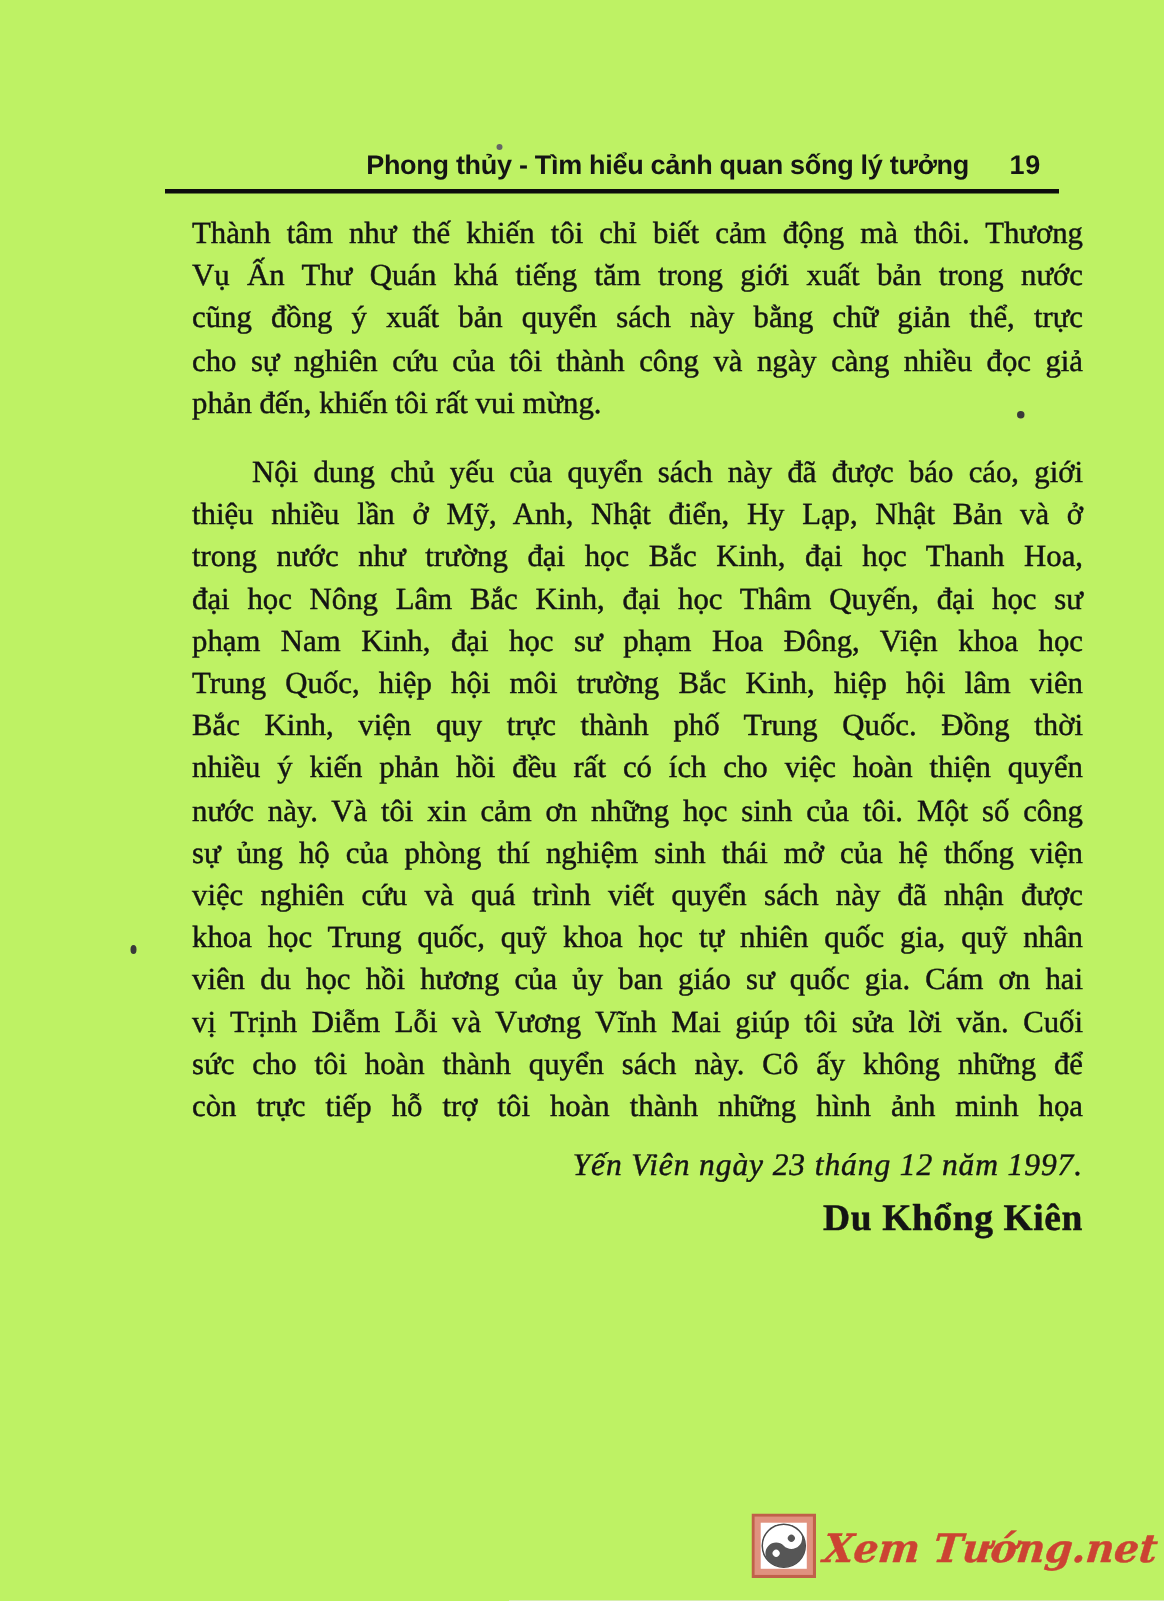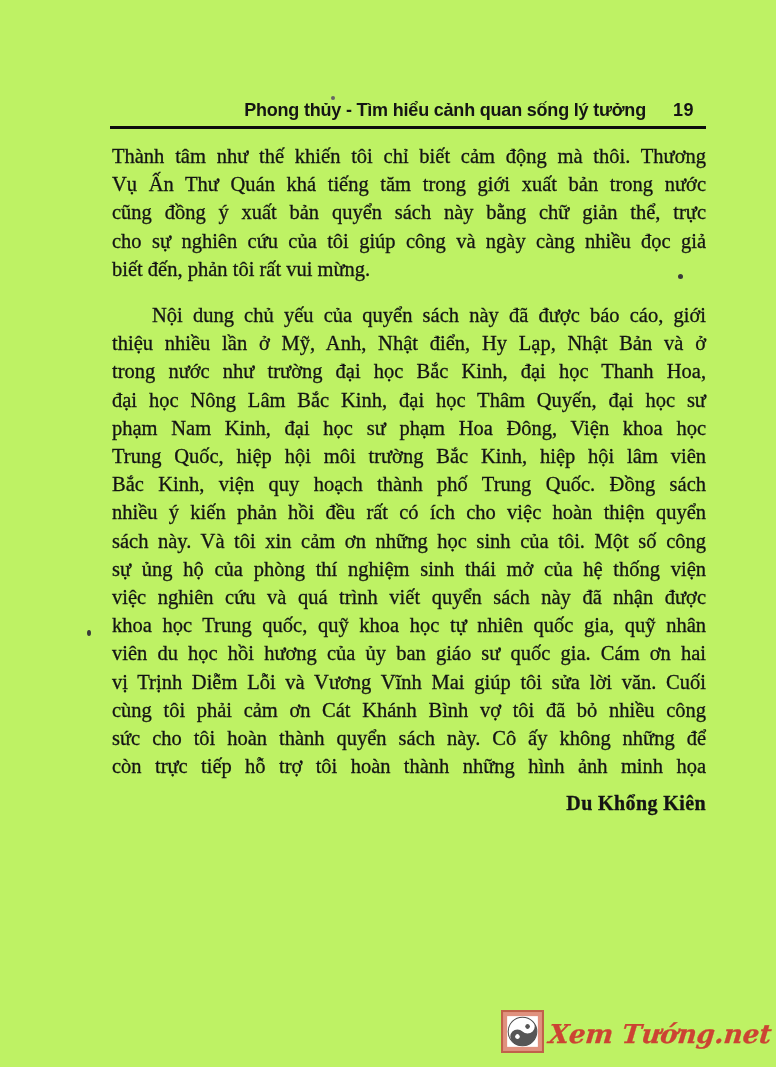--- a/index.html
+++ b/index.html
@@ -24,21 +24,21 @@
     font-weight:bold;
     font-size:18px;
     letter-spacing:-0.2px;
     white-space:nowrap;
   }
   .header .num { padding-right:12px; letter-spacing:0.5px; }
 
   
   .bodytext {
     position:absolute;
-    left:112px; top:142px; width:594px;
+    left:128px; top:142px; width:594px;
     font-size:20.5px;
     line-height:28.2px;
     -webkit-text-stroke:0.3px #141414;
   }
   .line {
     text-align:justify;
     text-align-last:justify;
     text-justify:inter-word;
     white-space:normal;
   }
@@ -50,21 +50,21 @@
     margin-top:10px;
     text-align:right;
     font-style:italic;
     font-size:21px;
     letter-spacing:0.6px;
   }
   .author {
     margin-top:9px;
     text-align:right;
     font-weight:bold;
-    font-size:20px;
+    font-size:25px;
     letter-spacing:0.4px;
   }
 
   
   .watermark {
     position:absolute;
     right:5px; bottom:10px;
     display:flex; align-items:center; gap:5px;
   }
   .wm-text {
@@ -93,44 +93,44 @@
     <span>Phong thủy - Tìm hiểu cảnh quan sống lý tưởng</span>
     <span class="num">19</span>
   </div>
 
   <div class="bodytext">
 
     <div class="para">
       <div class="line">Thành tâm như thế khiến tôi chỉ biết cảm động mà thôi. Thương</div>
       <div class="line">Vụ Ấn Thư Quán khá tiếng tăm trong giới xuất bản trong nước</div>
       <div class="line">cũng đồng ý xuất bản quyển sách này bằng chữ giản thể, trực</div>
-      <div class="line">cho sự nghiên cứu của tôi giúp công và ngày càng nhiều đọc giả</div>
-      <div class="line last">biết đến, phản tôi rất vui mừng.</div>
+      <div class="line">cho sự nghiên cứu của tôi thành công và ngày càng nhiều đọc giả</div>
+      <div class="line last">phản đến, khiến tôi rất vui mừng.</div>
     </div>
 
     <div class="para para2">
       <div class="line indent">Nội dung chủ yếu của quyển sách này đã được báo cáo, giới</div>
       <div class="line">thiệu nhiều lần ở Mỹ, Anh, Nhật điển, Hy Lạp, Nhật Bản và ở</div>
       <div class="line">trong nước như trường đại học Bắc Kinh, đại học Thanh Hoa,</div>
       <div class="line">đại học Nông Lâm Bắc Kinh, đại học Thâm Quyến, đại học sư</div>
       <div class="line">phạm Nam Kinh, đại học sư phạm Hoa Đông, Viện khoa học</div>
       <div class="line">Trung Quốc, hiệp hội môi trường Bắc Kinh, hiệp hội lâm viên</div>
-      <div class="line">Bắc Kinh, viện quy hoạch thành phố Trung Quốc. Đồng sách</div>
+      <div class="line">Bắc Kinh, viện quy trực thành phố Trung Quốc. Đồng thời</div>
       <div class="line">nhiều ý kiến phản hồi đều rất có ích cho việc hoàn thiện quyển</div>
-      <div class="line">sách này. Và tôi xin cảm ơn những học sinh của tôi. Một số công</div>
+      <div class="line">nước này. Và tôi xin cảm ơn những học sinh của tôi. Một số công</div>
       <div class="line">sự ủng hộ của phòng thí nghiệm sinh thái mở của hệ thống viện</div>
       <div class="line">việc nghiên cứu và quá trình viết quyển sách này đã nhận được</div>
       <div class="line">khoa học Trung quốc, quỹ khoa học tự nhiên quốc gia, quỹ nhân</div>
       <div class="line">viên du học hồi hương của ủy ban giáo sư quốc gia. Cám ơn hai</div>
       <div class="line">vị Trịnh Diễm Lỗi và Vương Vĩnh Mai giúp tôi sửa lời văn. Cuối</div>
-      <div class="line">cùng tôi phải cảm ơn Cát Khánh Bình vợ tôi đã bỏ nhiều công</div>
       <div class="line">sức cho tôi hoàn thành quyển sách này. Cô ấy không những để</div>
       <div class="line">còn trực tiếp hỗ trợ tôi hoàn thành những hình ảnh minh họa</div>
     </div>
 
+    <div class="dateline">Yến Viên ngày 23 tháng 12 năm 1997.</div>
     <div class="author">Du Khổng Kiên</div>
   </div>
 
   <div class="watermark">
     <span>
       <svg width="43" height="43" viewBox="0 0 42 42" aria-hidden="true">
         <rect x="1" y="1" width="40" height="40" fill="#e0927f" stroke="#c0614a" stroke-width="2"></rect>
         <rect x="6" y="6" width="30" height="30" fill="#ffffff"></rect>
         <g transform="rotate(45 21 21)">
           <circle cx="21" cy="21" r="14" fill="#ffffff" stroke="#4a4a4a" stroke-width="1"></circle>

